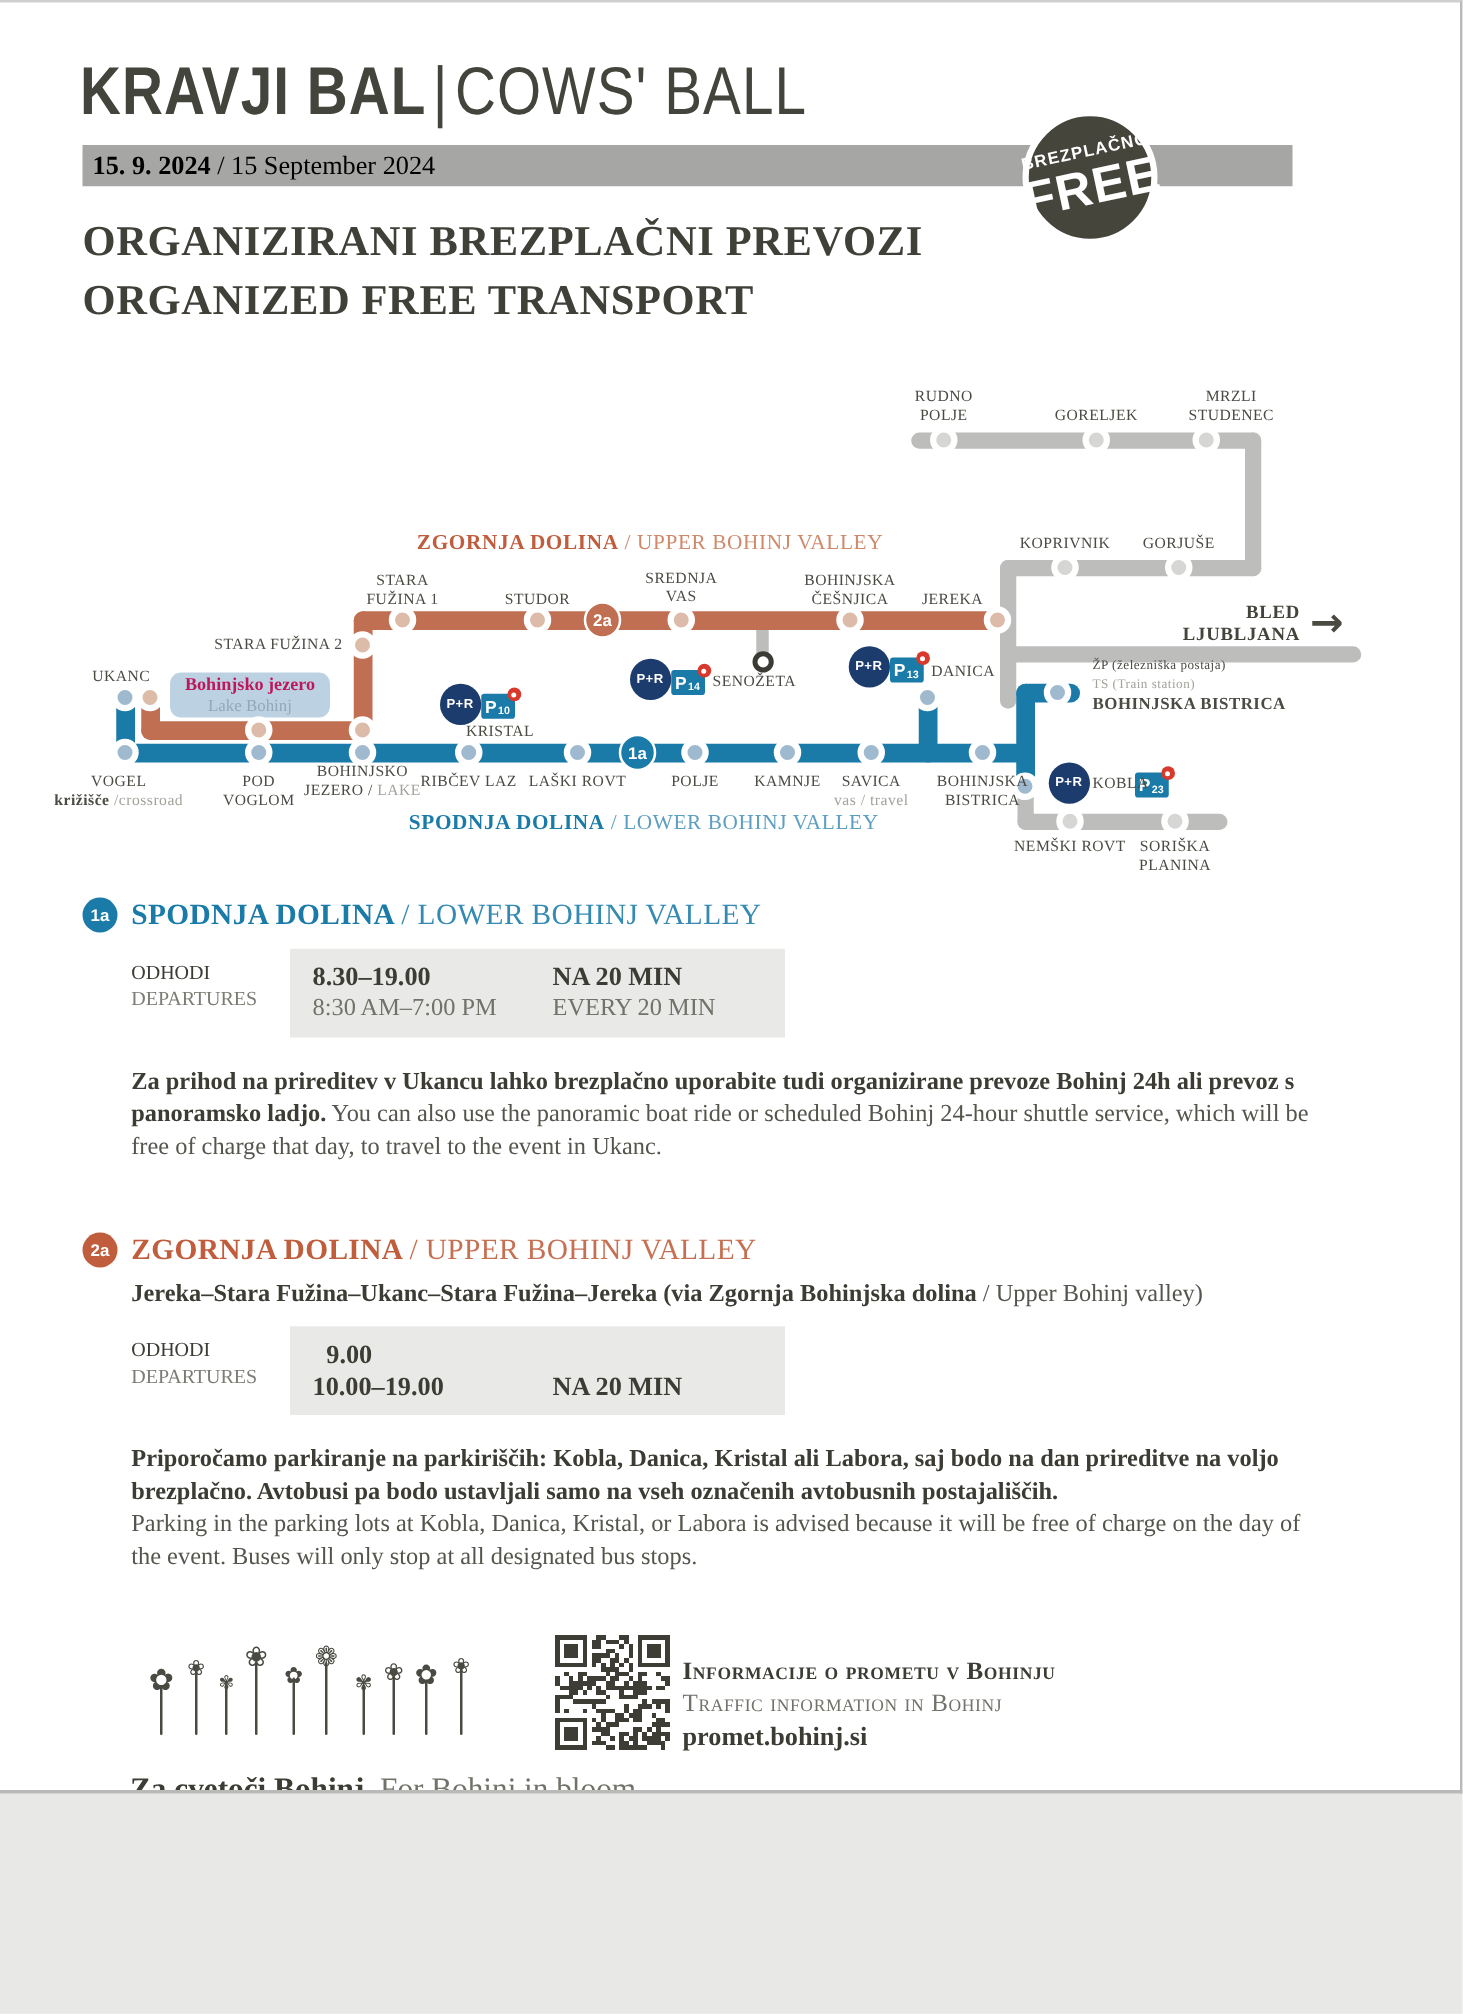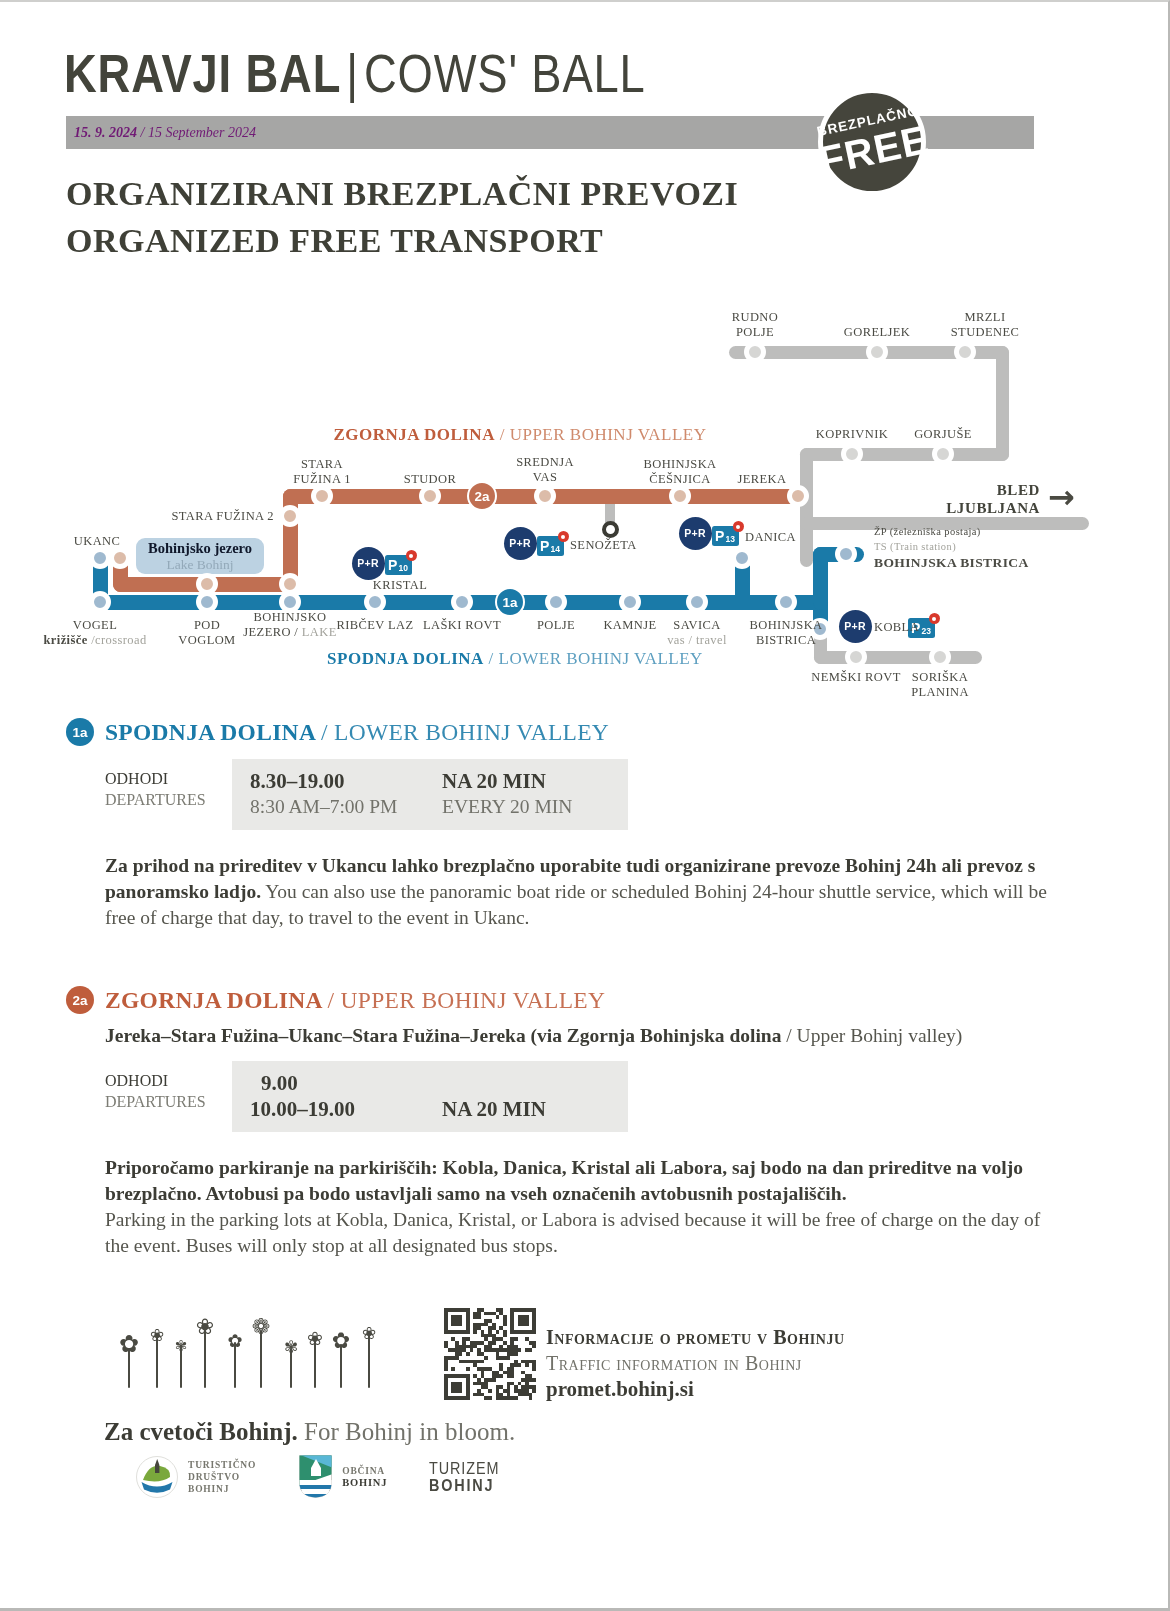--- a/index.html
+++ b/index.html
@@ -1,25 +1,25 @@
 <!DOCTYPE html>
 <html><head>
 <meta charset="utf-8">
 <style>
   html,body{margin:0;padding:0;background:#e8e8e6;}
-  .page{position:relative;width:1170px;height:1611px;background:#ffffff;margin:0 auto;overflow:hidden;
+  .page{position:relative;width:1170px;height:1435px;background:#ffffff;margin:0 auto;overflow:hidden;
         font-family:"Liberation Serif",serif;color:#3c3c35;
         border-top:2px solid #cfcfcd;border-right:2px solid #b9b9b7;border-bottom:3px solid #b9b9b7;box-sizing:border-box;}
   
   .h1{position:absolute;left:64px;top:40px;font-family:"Liberation Sans",sans-serif;font-size:54px;font-weight:700;
       color:#43443b;white-space:nowrap;transform:scaleX(.84);transform-origin:left top;letter-spacing:1px;}
   .h1 .sep{font-weight:400;color:#43443b;padding:0 6px;}
   .h1 .lt{font-weight:400;}
   .datebar{position:absolute;left:66px;top:114px;width:968px;height:33px;background:#a6a6a5;display:flex;align-items:center;}
-  .datebar .txt{padding-left:8px;font-size:14px;color:#701a75;white-space:nowrap;font-style:italic;}
+  .datebar .txt{padding-left:8px;font-size:21px;color:#000000;white-space:nowrap;}
   .datebar .b{font-weight:700;}
   .freebadge{position:absolute;left:818px;top:86px;width:108px;height:108px;border-radius:50%;
              background:#45453c;border:5px solid #fff;box-sizing:border-box;display:flex;align-items:center;justify-content:center;}
   .freebadge .inner{transform:rotate(-12deg);text-align:center;color:#fff;font-family:"Liberation Sans",sans-serif;line-height:1;}
   .freebadge .t1{font-size:13.5px;letter-spacing:1px;font-weight:700;}
   .freebadge .t2{font-size:40px;font-weight:700;letter-spacing:1px;margin-top:2px;}
   .h2{position:absolute;left:66px;top:168px;font-size:34px;font-weight:700;color:#3f4037;line-height:47px;letter-spacing:.5px;}
   
   #map{position:absolute;left:0;top:0;width:1170px;height:700px;}
   .seg{position:absolute;}
@@ -47,21 +47,21 @@
   .ml .cb{font-size:17px;font-weight:700;color:#1a7aa8;letter-spacing:.5px;}
   .ml .cbl{font-size:17px;color:#5d9fc0;letter-spacing:.5px;}
   .a-ac{transform:translate(-50%,-100%);text-align:center;}
   .a-bc{transform:translate(-50%,0);text-align:center;}
   .a-l{transform:translate(-100%,-50%);text-align:right;}
   .a-r{transform:translate(0,-50%);text-align:left;}
   .a-c{transform:translate(-50%,-50%);text-align:center;}
   .a-tl{transform:none;text-align:left;}
   .arrowg{position:absolute;font-family:"DejaVu Sans",sans-serif;font-size:32px;font-weight:700;color:#4a4a42;transform:translate(0,-54%);}
   .lake{position:absolute;border-radius:9px;background:#bcd2e2;text-align:center;display:flex;flex-direction:column;justify-content:center;}
-  .lake .l1{font-size:14.5px;font-weight:600;color:#0f172a;line-height:17px;}
+  .lake .l1{font-size:14.5px;font-weight:600;color:#be185d;line-height:17px;}
   .lake .l2{font-size:13.5px;color:#93a9b9;line-height:15px;}
   
   .sec{position:absolute;left:66px;width:1004px;}
   .sec-head{display:flex;align-items:center;gap:11px;}
   .badge{width:28px;height:28px;border-radius:50%;color:#fff;font-family:"Liberation Sans",sans-serif;
          font-weight:700;font-size:13.5px;display:flex;align-items:center;justify-content:center;flex:0 0 auto;}
   .sec-title{font-size:23.5px;font-weight:700;letter-spacing:.3px;white-space:nowrap;}
   .sec-title .lt{font-weight:400;opacity:.88;}
   .route{margin:9px 0 0 39px;font-size:19.5px;line-height:25px;color:#55554d;}
   .route .b{font-weight:700;color:#3c3c35;}

